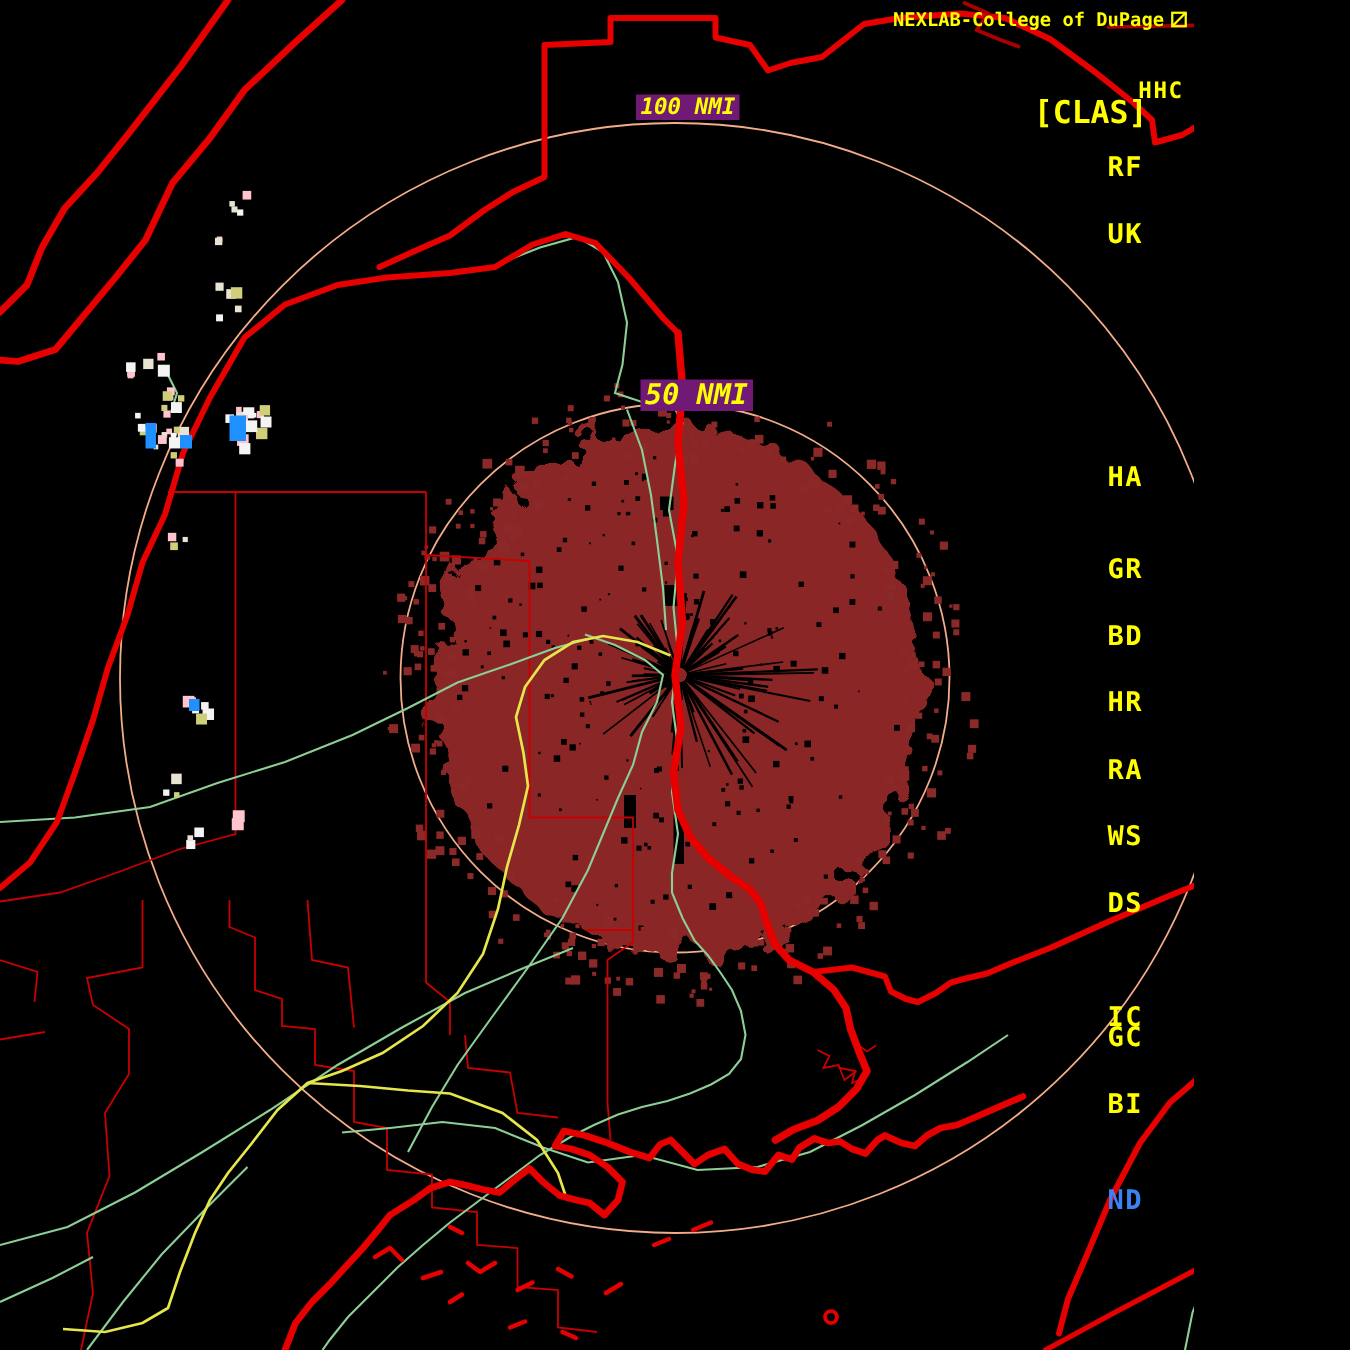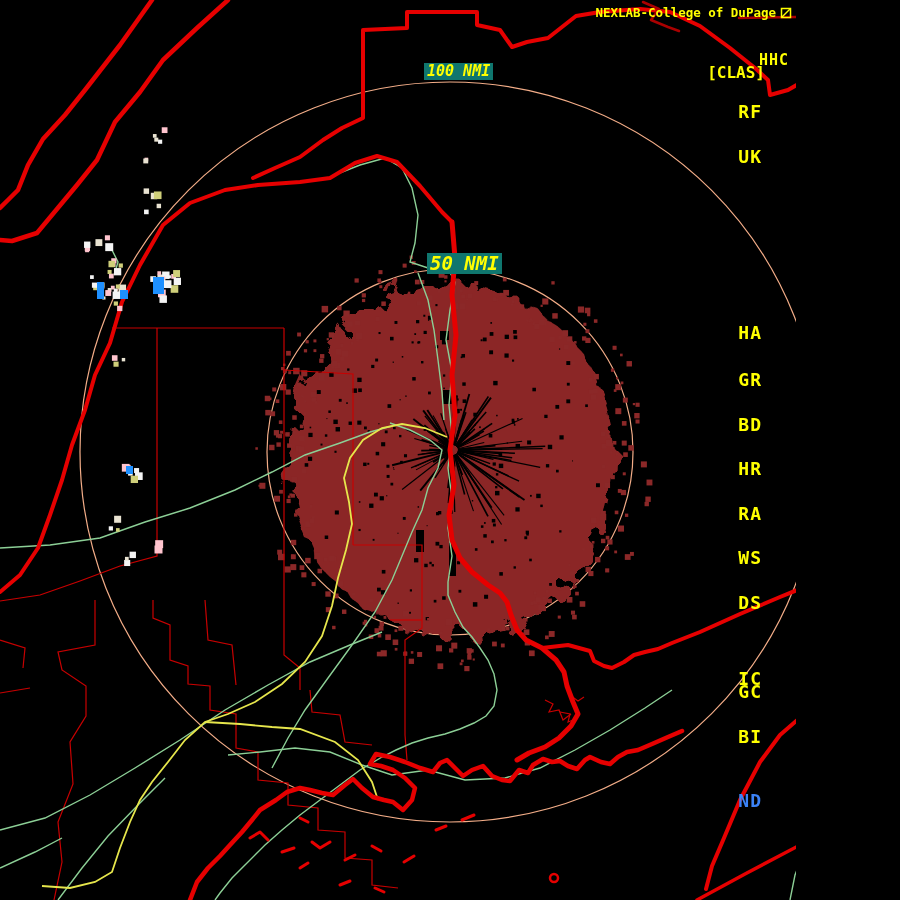--- a/index.html
+++ b/index.html
@@ -3,26 +3,26 @@
 <meta charset="utf-8">
 <style>
   html,body{margin:0;padding:0;background:#000;}
   #stage{position:relative;width:796px;height:900px;background:#000;overflow:hidden;
          font-family:"DejaVu Sans Mono","Liberation Mono",monospace;text-decoration:underline;}
   #radar-svg{position:absolute;left:0;top:0;}
   .abs{position:absolute;}
   #brand{top:5px;right:4px;display:flex;align-items:center;gap:4px;
          font-size:12.5px;font-weight:bold;white-space:pre;}
   #legend-title{top:51px;right:7px;font-size:15px;font-weight:bold;letter-spacing:1px;}
-  #legend-mode{top:63px;right:31px;font-size:16px;font-weight:bold;}
+  #legend-mode{top:63px;right:31px;font-size:21px;font-weight:bold;}
   #legend-bar{top:86px;left:872px;width:16px;height:714px;display:flex;flex-direction:column;
               border:2px solid #6C2BD9;}
   #legend-bar .cell{flex:1 1 auto;}
   .leglab{position:absolute;right:34px;font-size:18px;font-weight:bold;letter-spacing:1px;}
-  .ringlab{position:absolute;background:#0f766e;font-style:italic;font-weight:bold;padding:0 3px;line-height:1.1;}
+  .ringlab{position:absolute;background:#701a75;font-style:italic;font-weight:bold;padding:0 3px;line-height:1.1;}
   #ring100-label{left:424px;top:63px;font-size:15px;}
   #ring50-label{left:427px;top:253px;font-size:19px;}
   #status-bar{left:181px;top:877px;font-size:16px;letter-spacing:0.7px;white-space:pre;}
 </style>
 </head>
 <body>
 
 <div id="stage">
 
 <svg id="radar-svg" width="900" height="900">
@@ -813,21 +813,21 @@
       <div class="cell" style="background: rgb(30, 144, 255);"></div>
       <div class="cell" style="background: rgb(232, 232, 232);"></div>
       <div class="cell" style="background: rgb(255, 182, 193);"></div>
       <div class="cell" style="background: rgb(130, 130, 130);"></div>
       <div class="cell" style="background: rgb(139, 43, 43);"></div>
       <div class="cell" style="background: rgb(0, 0, 0);"></div>
     </div>
 <div id="legend-labels">
       <div class="leglab" style="top: 101.3px; color: rgb(255, 255, 0);">RF</div>
       <div class="leglab" style="top: 145.9px; color: rgb(255, 255, 0);">UK</div>
-      <div class="leglab" style="top: 322px; color: rgb(255, 255, 0);">HA</div>
+      <div class="leglab" style="top: 308px; color: rgb(255, 255, 0);">HA</div>
       <div class="leglab" style="top: 368.9px; color: rgb(255, 255, 0); margin-left: 38px;">GR</div>
       <div class="leglab" style="top: 413.5px; color: rgb(255, 255, 0); margin-left: 36px;">BD</div>
       <div class="leglab" style="top: 458.1px; color: rgb(255, 255, 0);">HR</div>
       <div class="leglab" style="top: 502.7px; color: rgb(255, 255, 0);">RA</div>
       <div class="leglab" style="top: 547.3px; color: rgb(255, 255, 0);">WS</div>
       <div class="leglab" style="top: 591.9px; color: rgb(255, 255, 0);">DS</div>
       <div class="leglab" style="top: 668px; color: rgb(255, 255, 0);">IC</div>
       <div class="leglab" style="top: 681.1px; color: rgb(255, 255, 0);">GC</div>
       <div class="leglab" style="top: 725.7px; color: rgb(255, 255, 0);">BI</div>
       <div class="leglab" style="top: 790px; color: #3b82f6; text-align: right;">ND</div>

